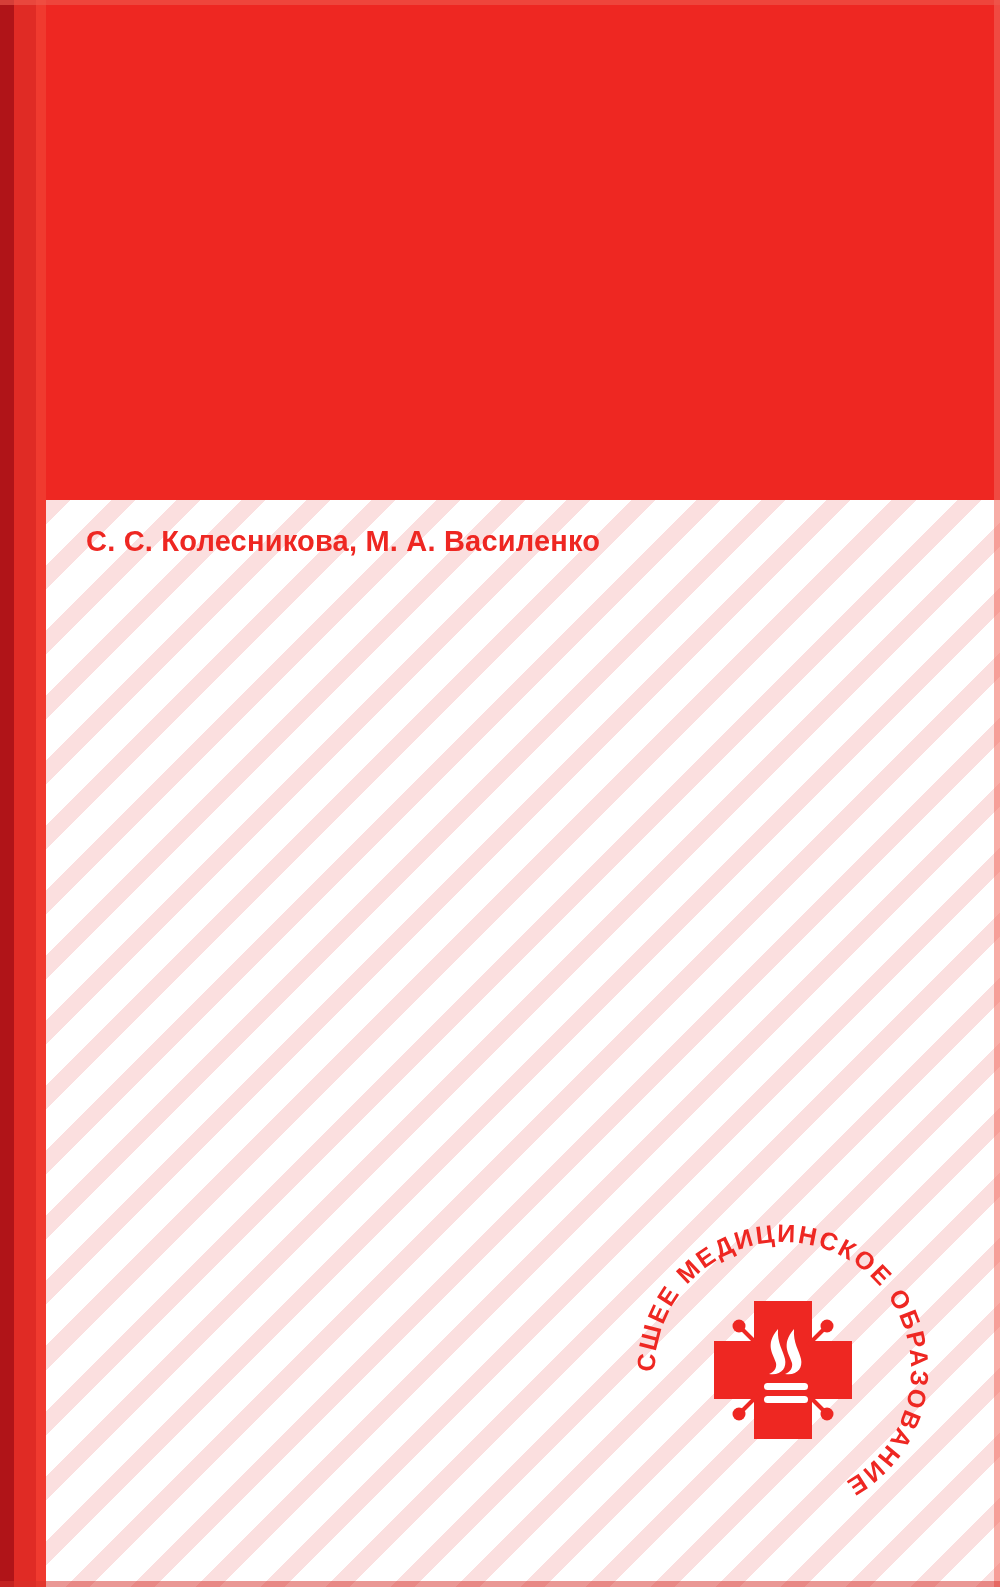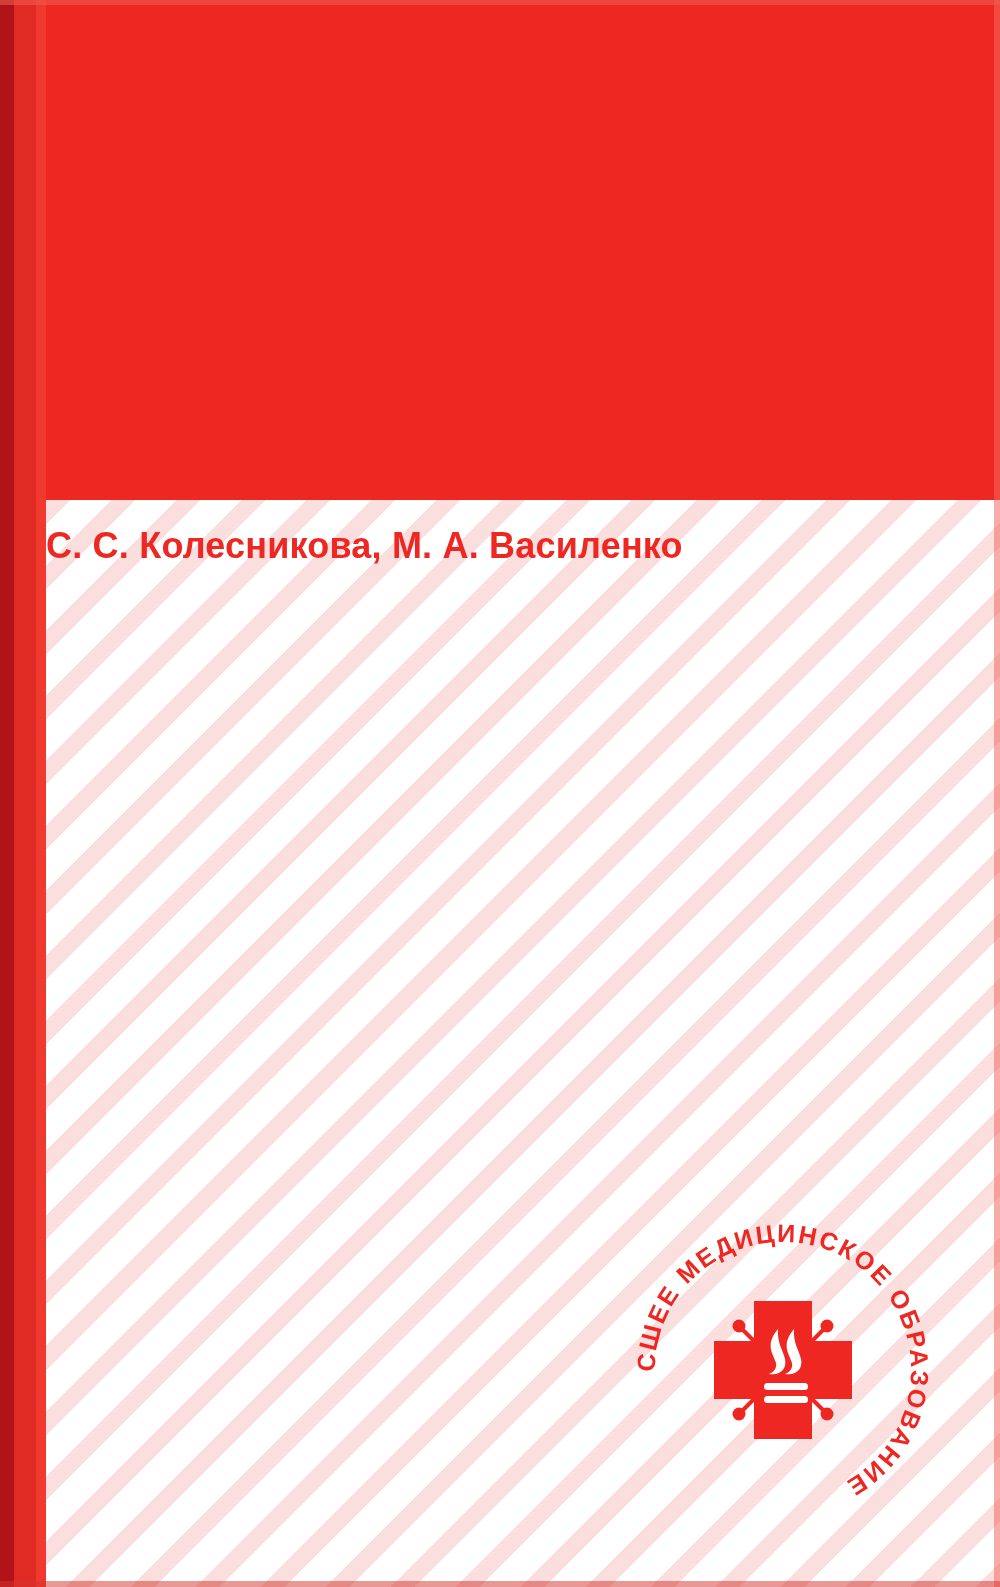--- a/index.html
+++ b/index.html
@@ -126,23 +126,24 @@
       );
     z-index: 1;
     overflow: hidden;
   }
 
   .authors {
     position: absolute;
     left: 46px;
     top: 525px;
     color: #ee2722;
-    font-size: 36px;
+    font-size: 29px;
     font-weight: bold;
     z-index: 4;
+    padding-left: 40px;
     letter-spacing: 0.2px;
     white-space: nowrap;
   }
 
   
   .seal {
     position: absolute;
     right: 52px;
     bottom: 52px;
     width: 330px;

